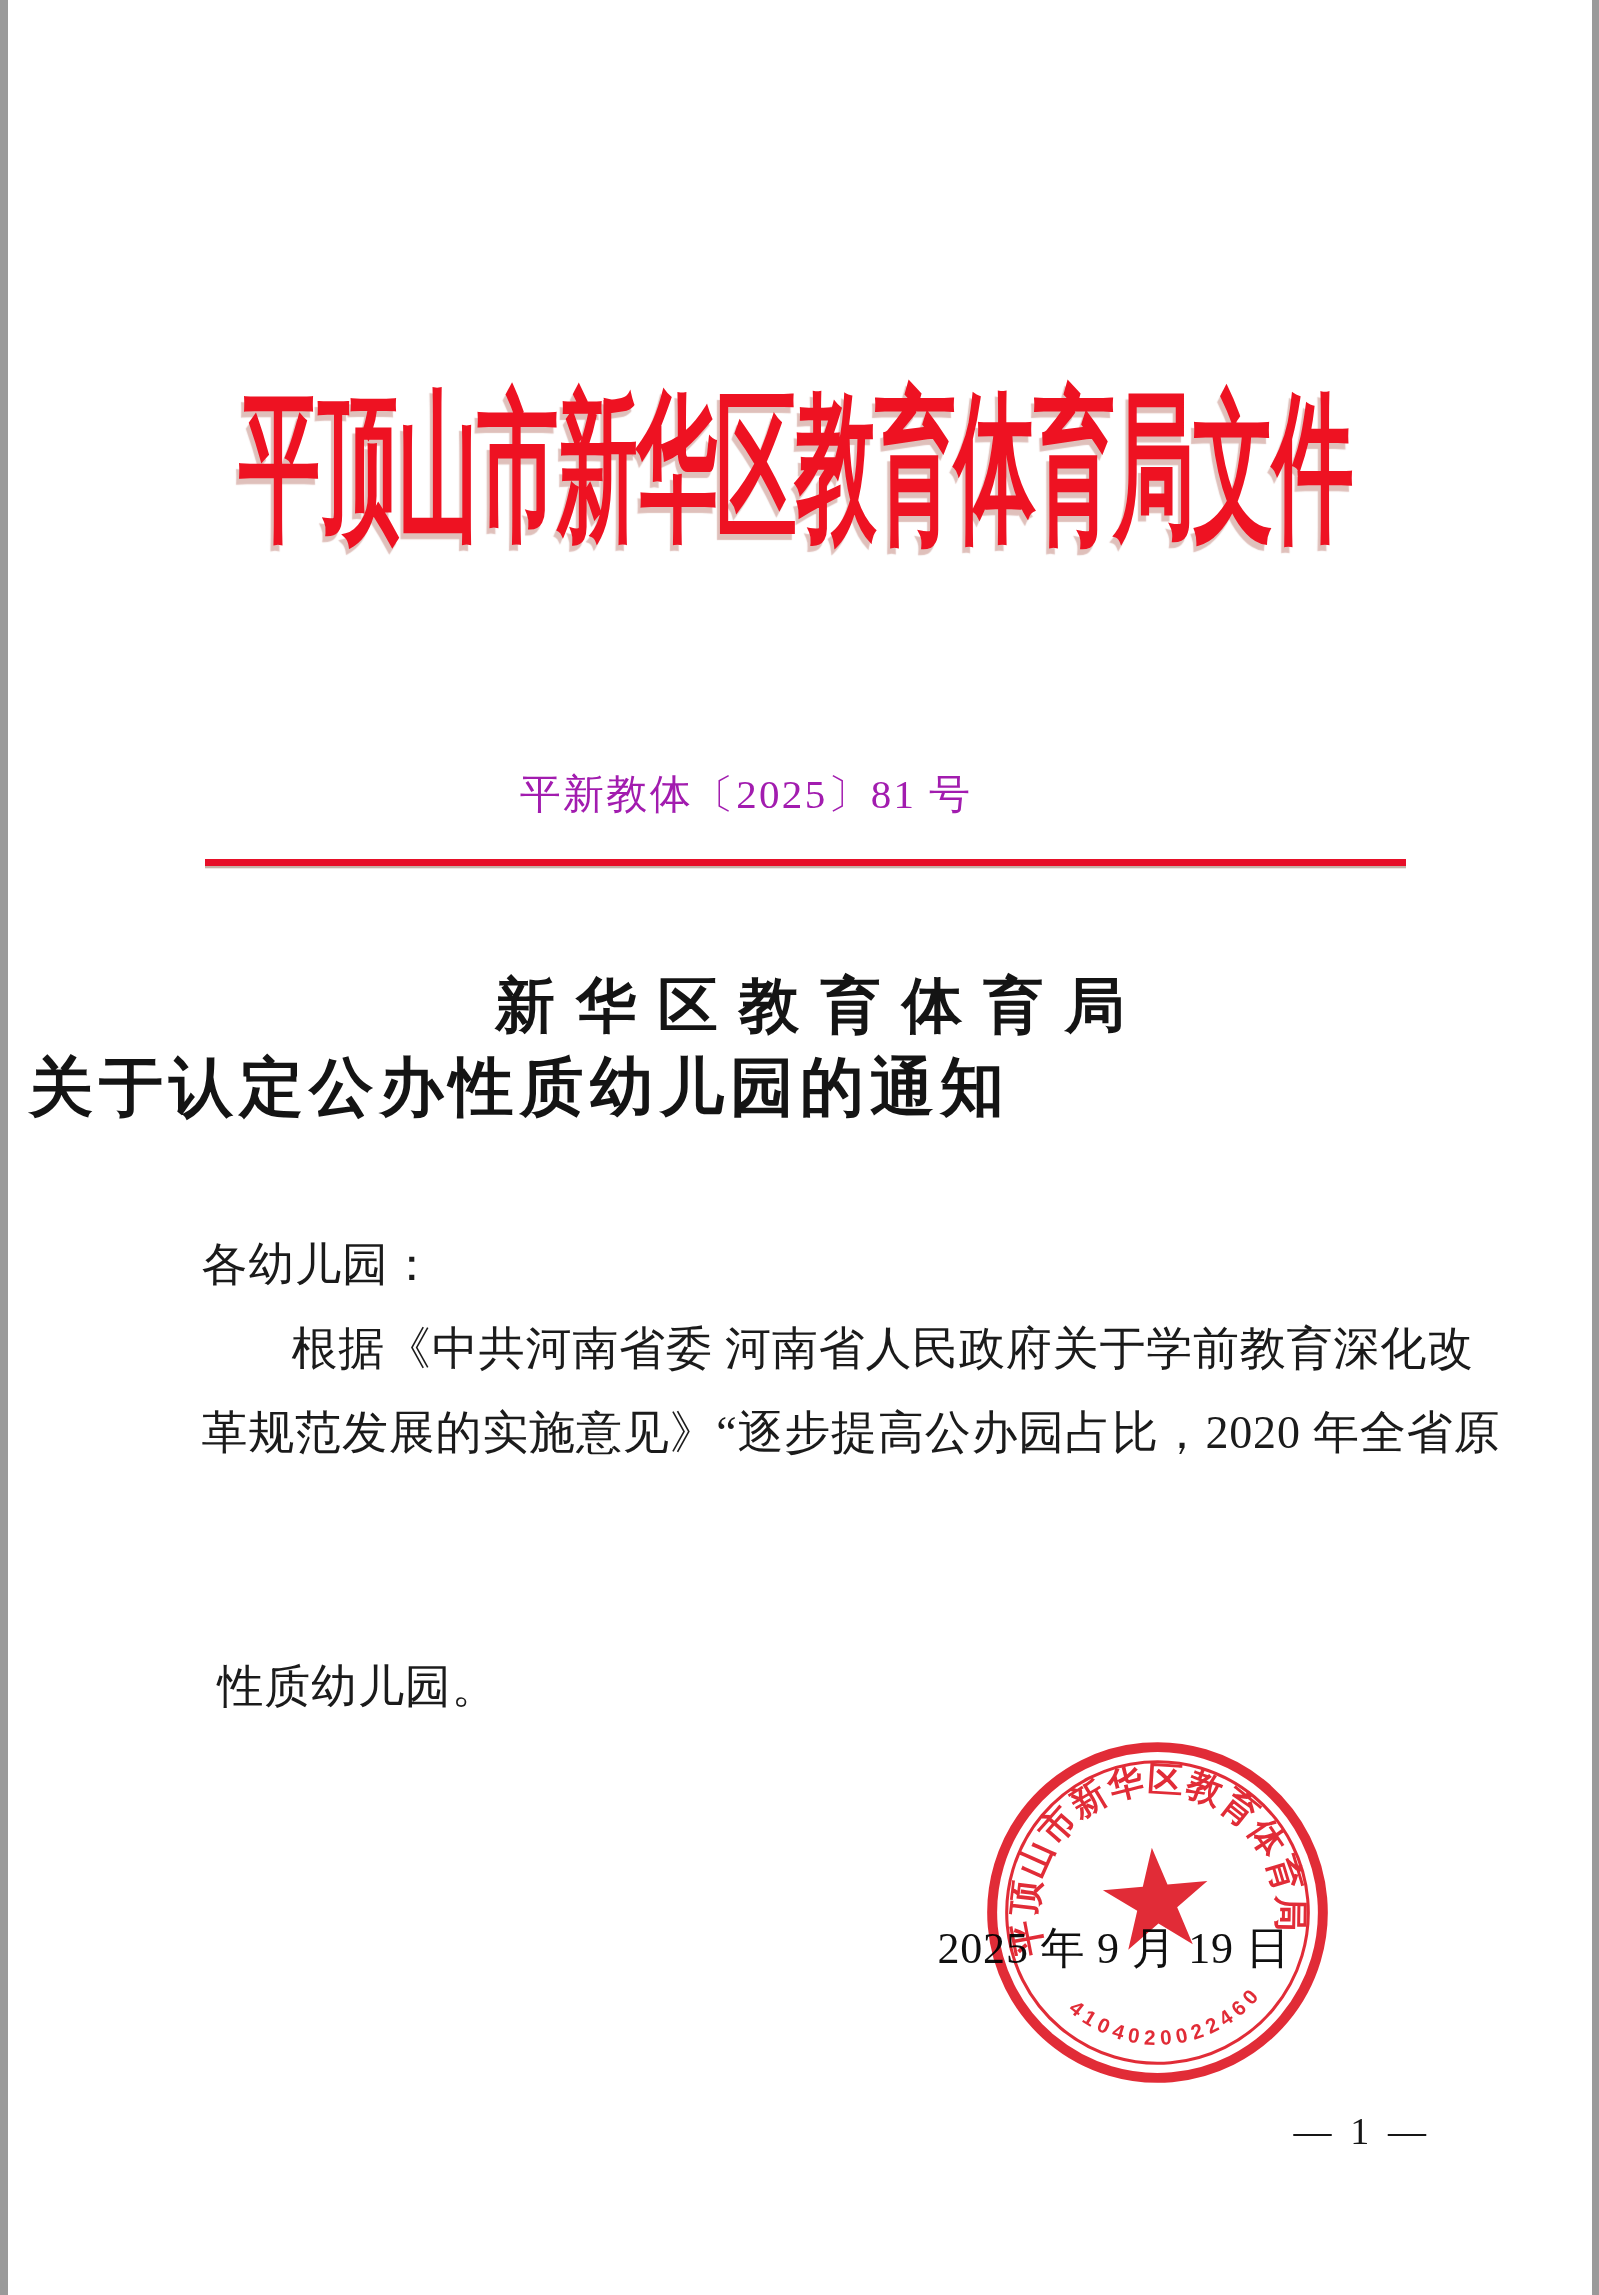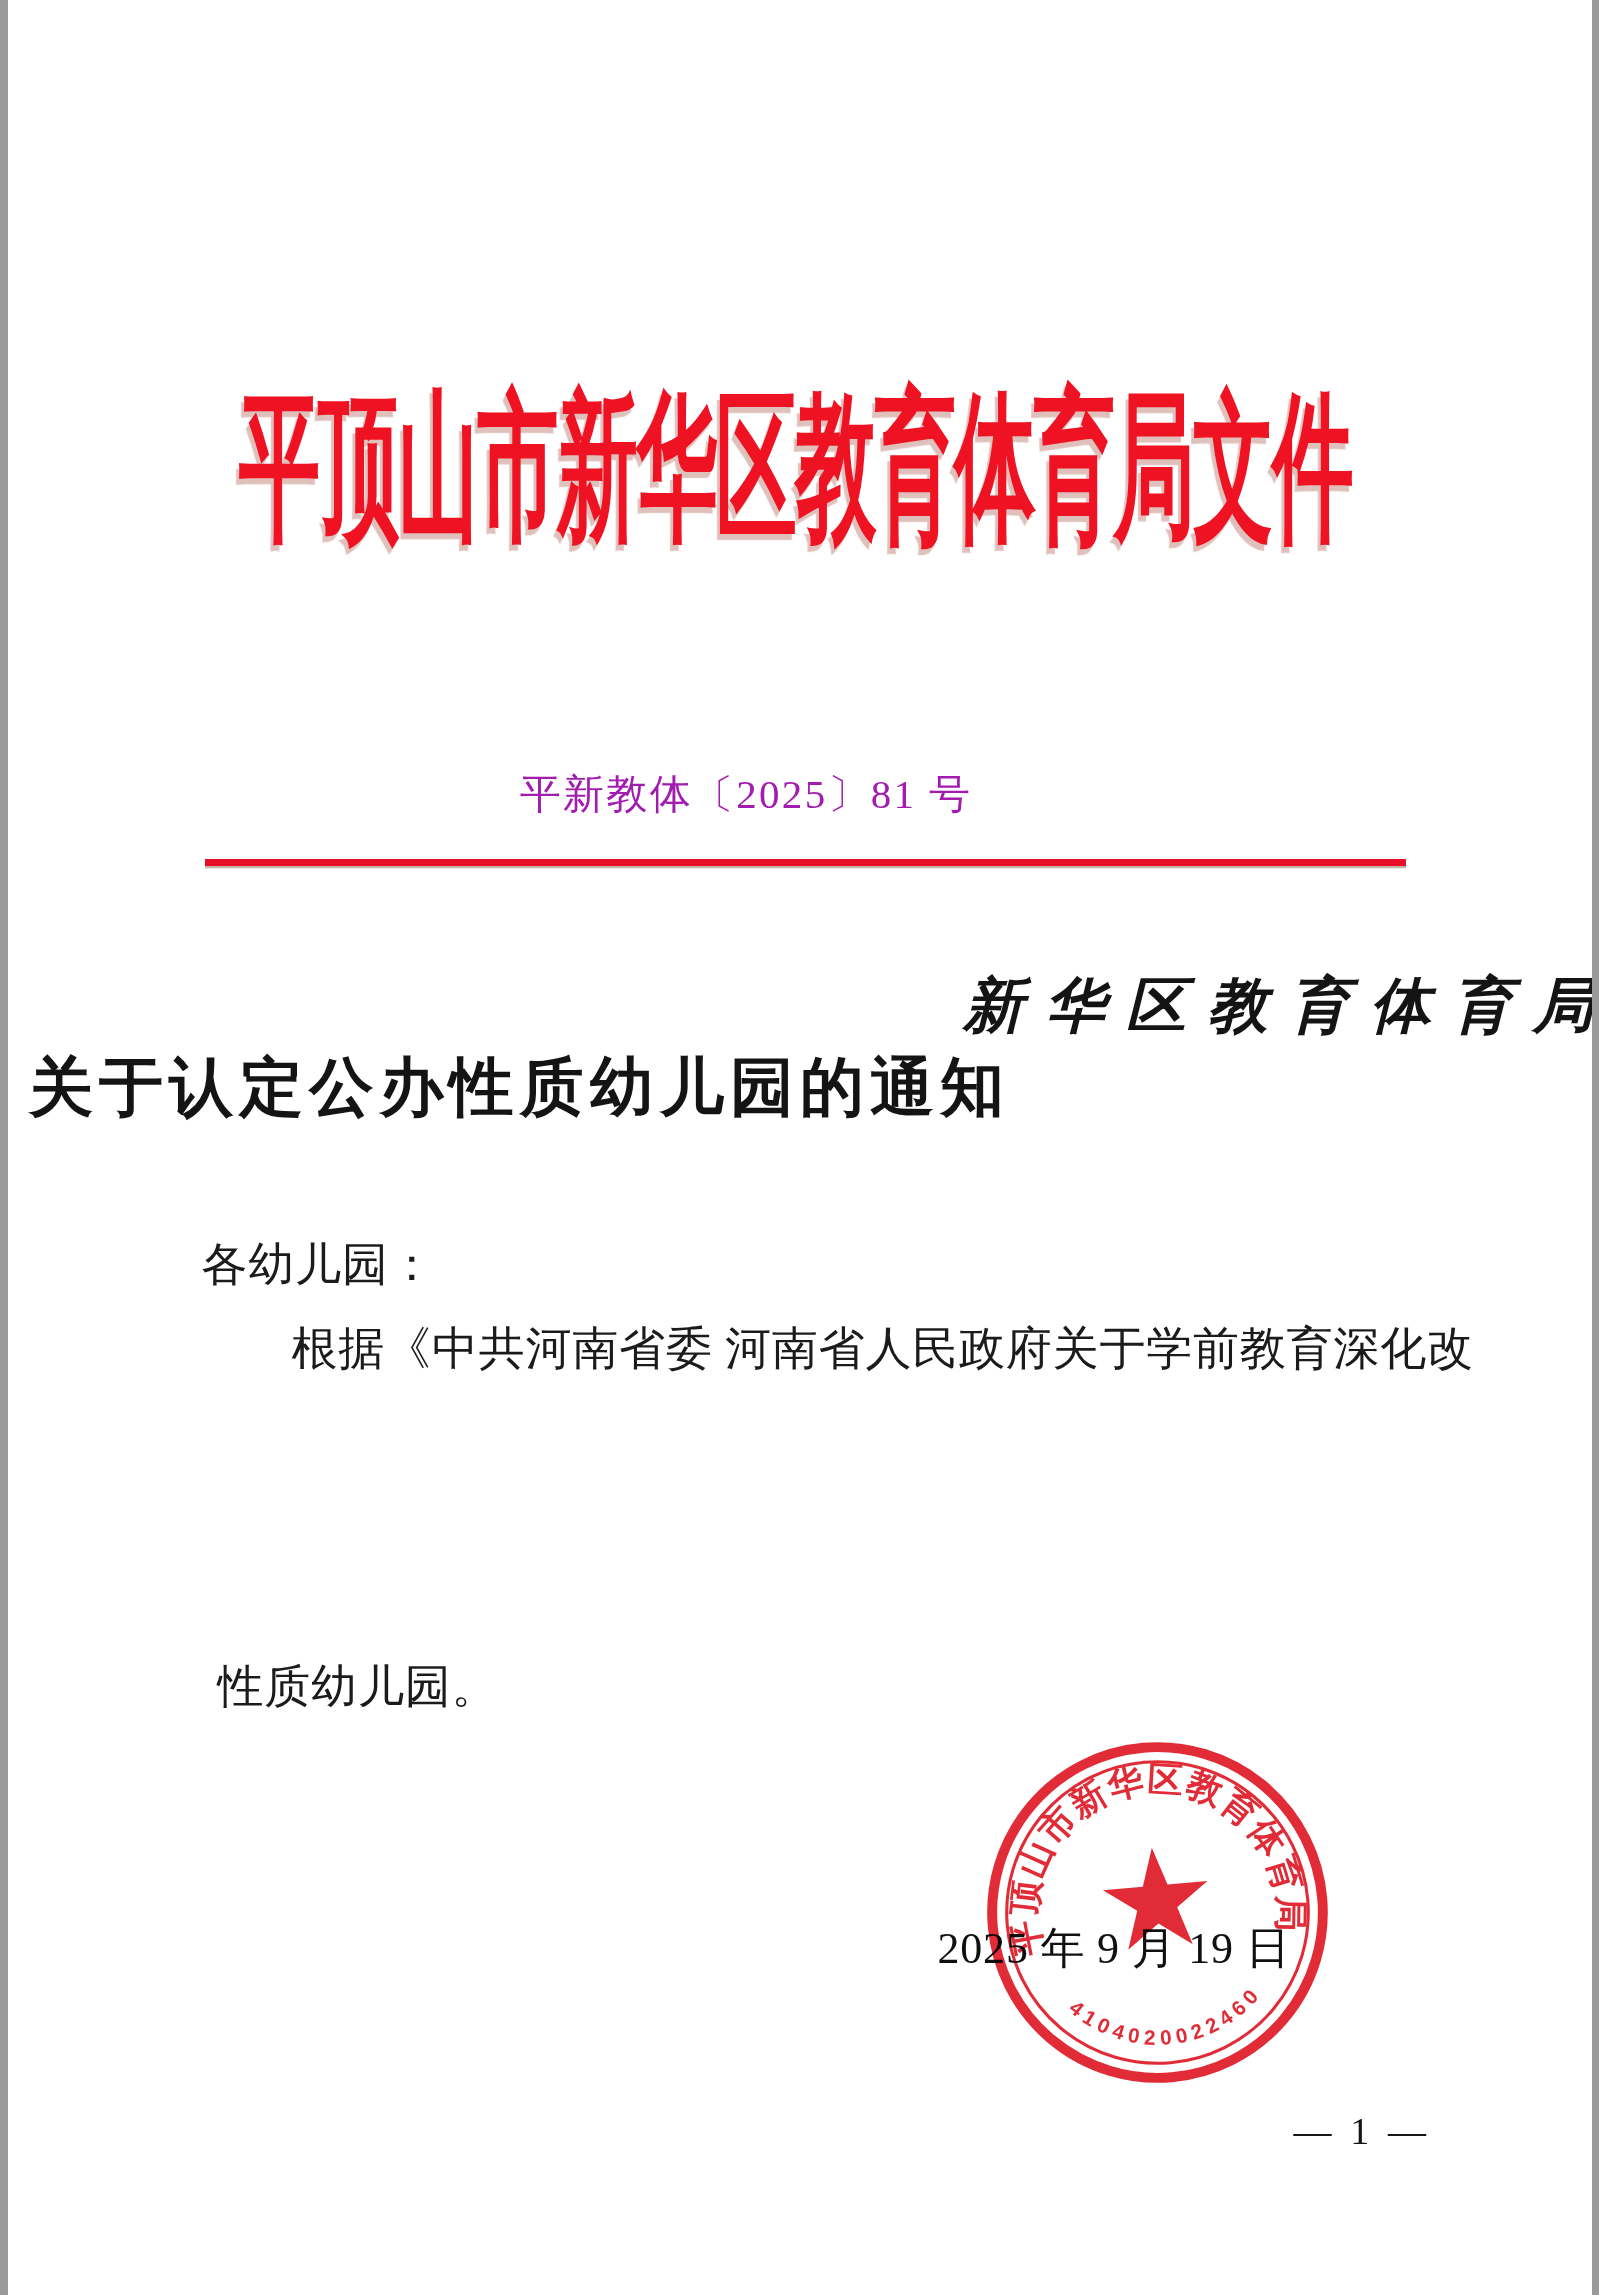--- a/index.html
+++ b/index.html
@@ -43,22 +43,22 @@
   }
   
   .red-rule{
     position:absolute;left:197px;top:859px;
     width:1201px;height:6.9px;
     background:var(--line-red);
     box-shadow:0 2.3px 0 rgba(90,40,10,.35);
   }
   
   .doc-title-1{
-    position:absolute;left:0;right:4px;top:976px;
-    text-align:right;line-height:1;white-space:nowrap;font-style:italic;
+    position:absolute;left:0;right:12px;top:976px;
+    text-align:center;line-height:1;white-space:nowrap;
   }
   .doc-title-1 span{
     position:relative;left:27px;
     font-size:60px;font-weight:bold;letter-spacing:21.4px;color:#141414;
   }
   .doc-title-2{
     position:absolute;left:0;right:0;top:1056px;
     text-align:left;line-height:1;white-space:nowrap;
   }
   .doc-title-2 span{
@@ -116,20 +116,21 @@
   <div class="doc-title-1">
     <span>新华区教育体育局</span>
   </div>
   <div class="doc-title-2">
     <span>关于认定公办性质幼儿园的通知</span>
   </div>
 
   <div class="body-line pline-0">根据《中共河南省委 河南省人民政府关于学前教育深化改</div>
 
   <div class="body-line salutation">各幼儿园：</div>
+  <div class="body-line pline-1">革规范发展的实施意见》“逐步提高公办园占比，2020 年全省原</div>
   <div class="body-line pline-4">性质幼儿园。</div>
 
   <div class="sign-date">2025 年 9 月 19 日</div>
 
   <svg class="stamp" viewBox="1227 2225 550 550" xmlns="http://www.w3.org/2000/svg">
     <g transform="rotate(-5 1502 2500)">
       <circle cx="1502" cy="2500" r="216" fill="none" stroke="var(--stamp-red)" stroke-width="13"></circle>
       <circle cx="1502" cy="2500" r="197" fill="none" stroke="var(--stamp-red)" stroke-width="4"></circle>
       <path id="arcTop" fill="none" d="M 1353.5 2554.0 A 158 158 0 1 1 1650.5 2554.0"></path>
       <text font-size="46" font-weight="bold" fill="var(--stamp-red)" letter-spacing="2" font-family="Liberation Serif, serif">

